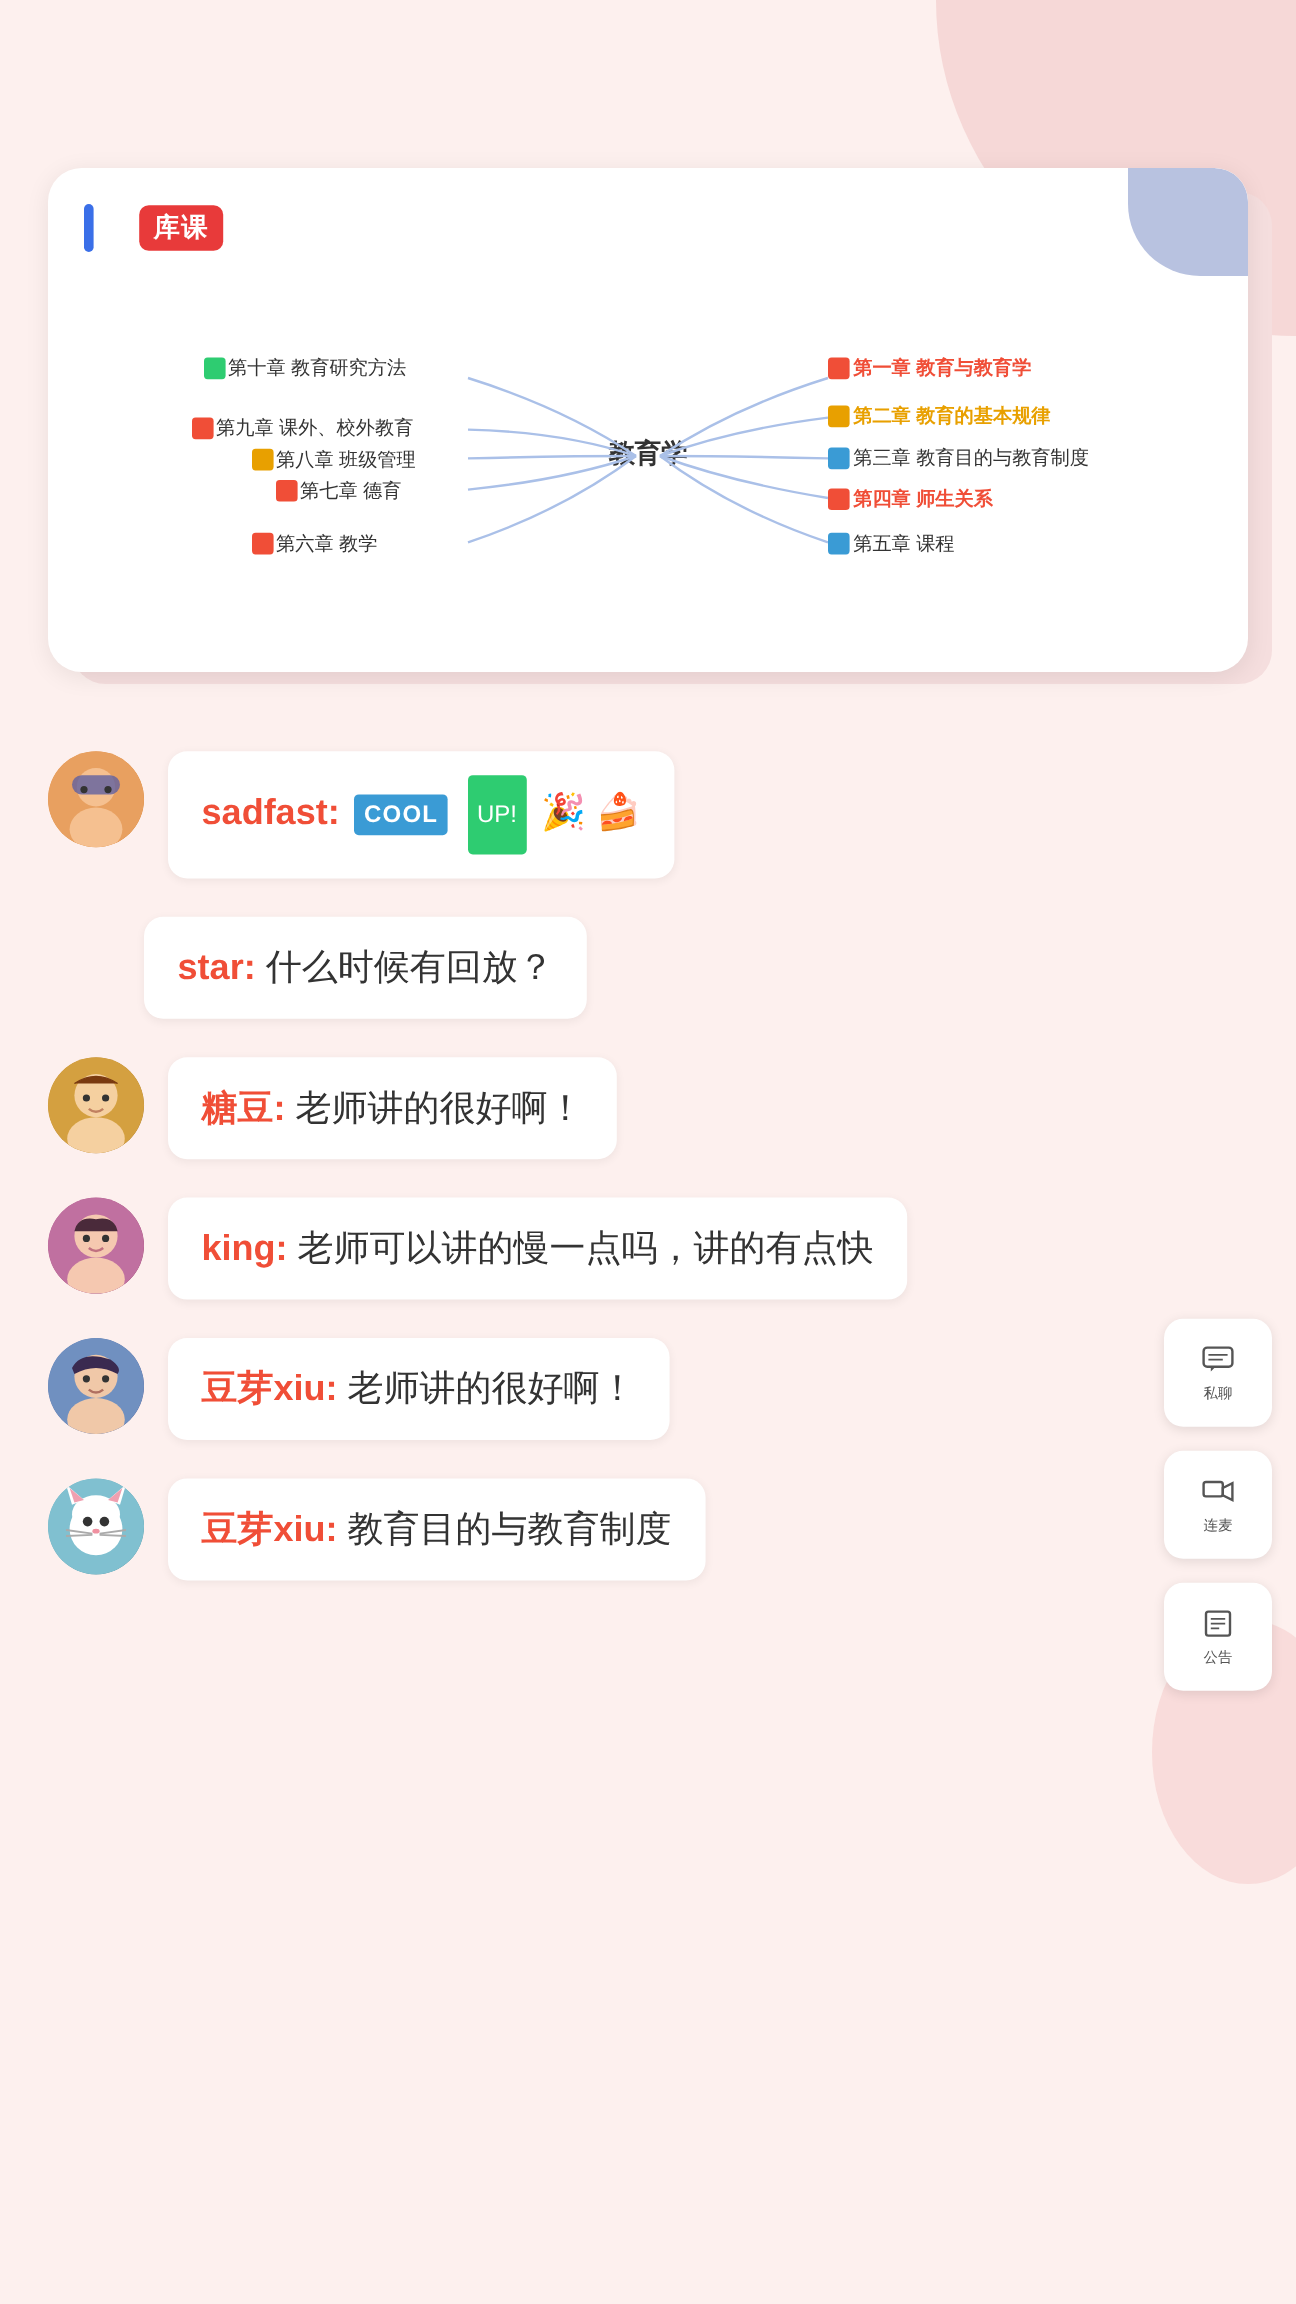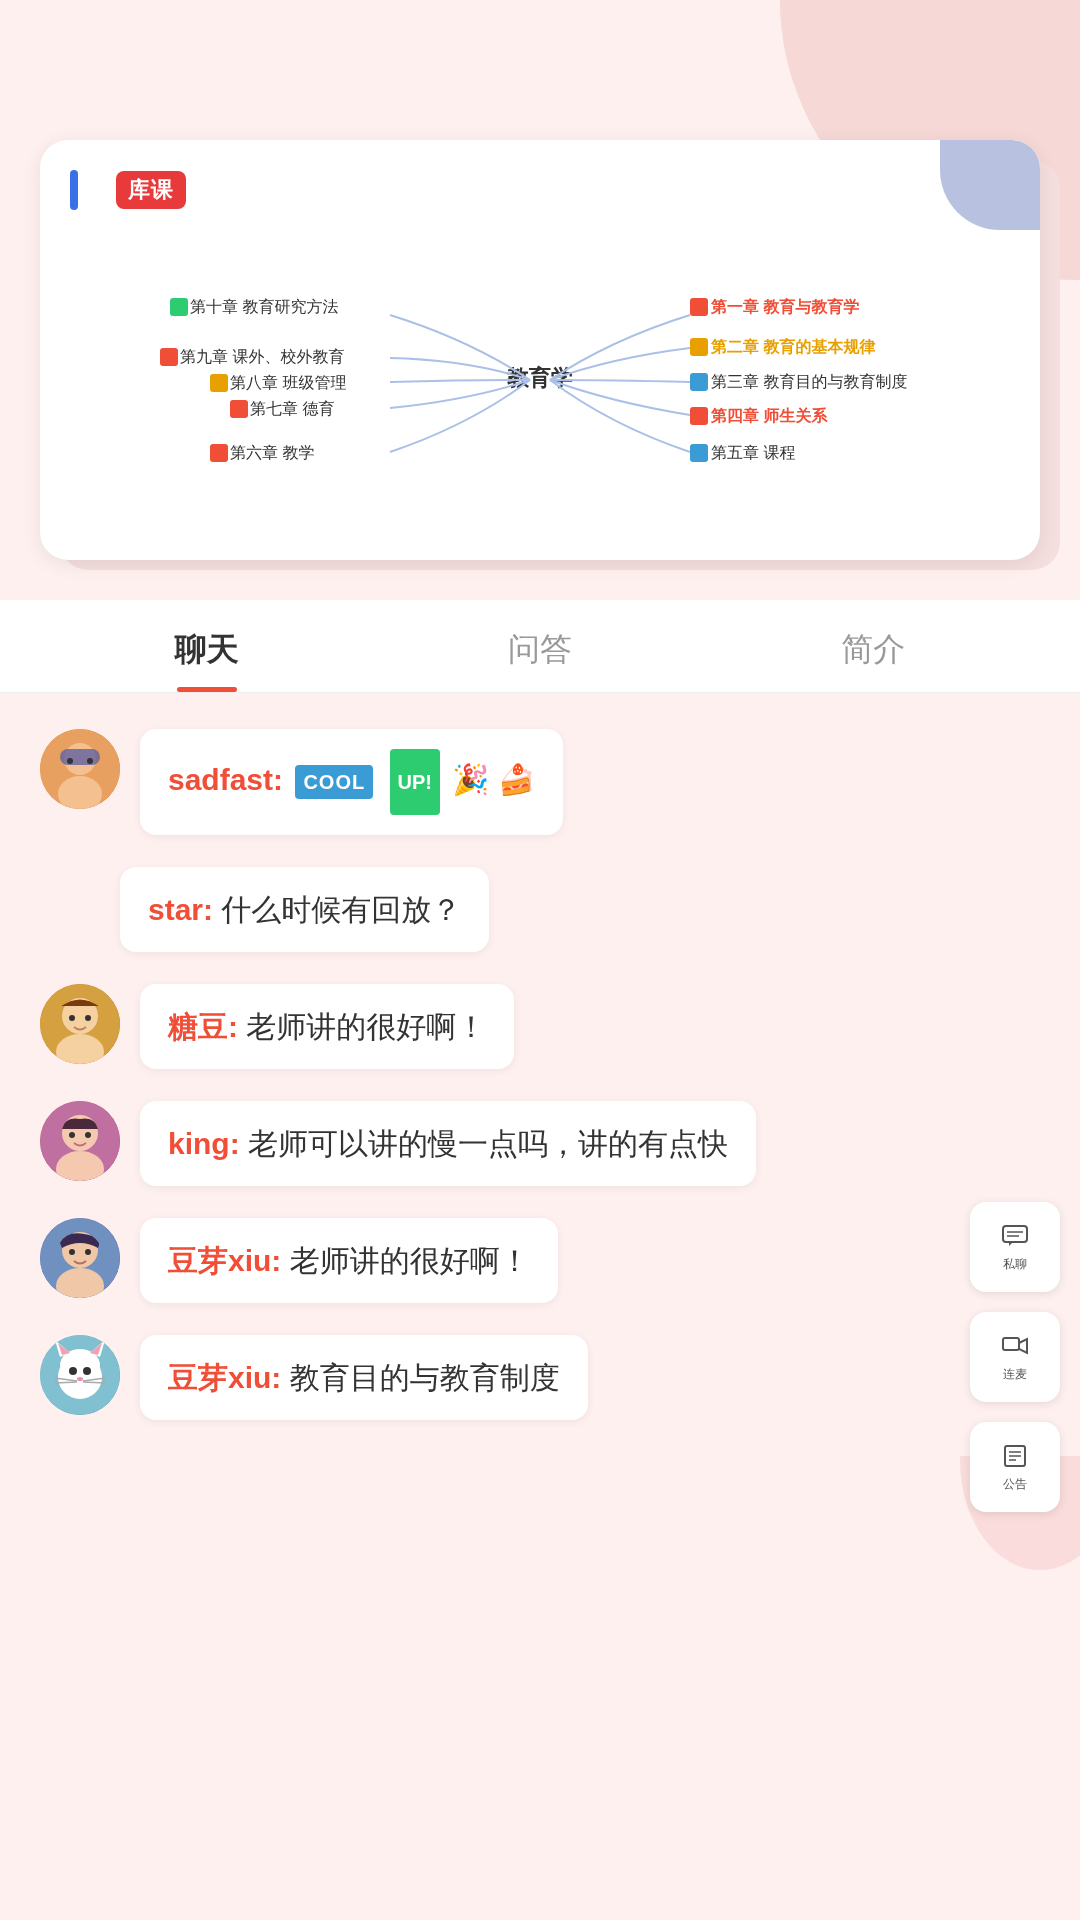--- a/index.html
+++ b/index.html
@@ -277,21 +277,21 @@
       letter-spacing: 1px;
       vertical-align: middle;
       margin: 0 4px;
     }
 
     .up-badge {
       display: inline-block;
       background: #2ecc71;
       color: white;
       font-size: 20px;
-      font-weight: bold;
+      font-weight: normal;
       padding: 18px 8px;
       border-radius: 4px;
       vertical-align: middle;
       margin: 0 4px;
     }
 
     
     .side-actions {
       position: absolute;
       right: 20px;
@@ -384,31 +384,20 @@
           <rect x="600" y="177" width="18" height="18" rx="3" fill="#f04e37"></rect>
           <text x="621" y="191" font-size="16" fill="#f04e37" font-weight="600">第四章 师生关系</text>
 
           <rect x="600" y="214" width="18" height="18" rx="3" fill="#3a9bd5"></rect>
           <text x="621" y="228" font-size="16" fill="#333">第五章 课程</text>
         </svg>
       </div>
     </div>
   </div>
 
-  <div class="chat-tabs">
-    <div class="chat-tab active">
-      <span>聊天</span>
-    </div>
-    <div class="chat-tab">
-      <span>问答</span>
-    </div>
-    <div class="chat-tab">
-      <span>简介</span>
-    </div>
-  </div>
 
   <div class="chat-area">
 
     <div class="chat-message">
       <div class="avatar avatar-sadfast">
         <svg width="80" height="80" viewBox="0 0 80 80">
           <circle cx="40" cy="40" r="40" fill="#e8a060"></circle>
           <circle cx="40" cy="30" r="16" fill="#f5c090"></circle>
           <ellipse cx="40" cy="65" rx="22" ry="18" fill="#f5c090"></ellipse>
           <rect x="20" y="20" width="40" height="16" rx="8" fill="#6060a0" opacity="0.8"></rect>

